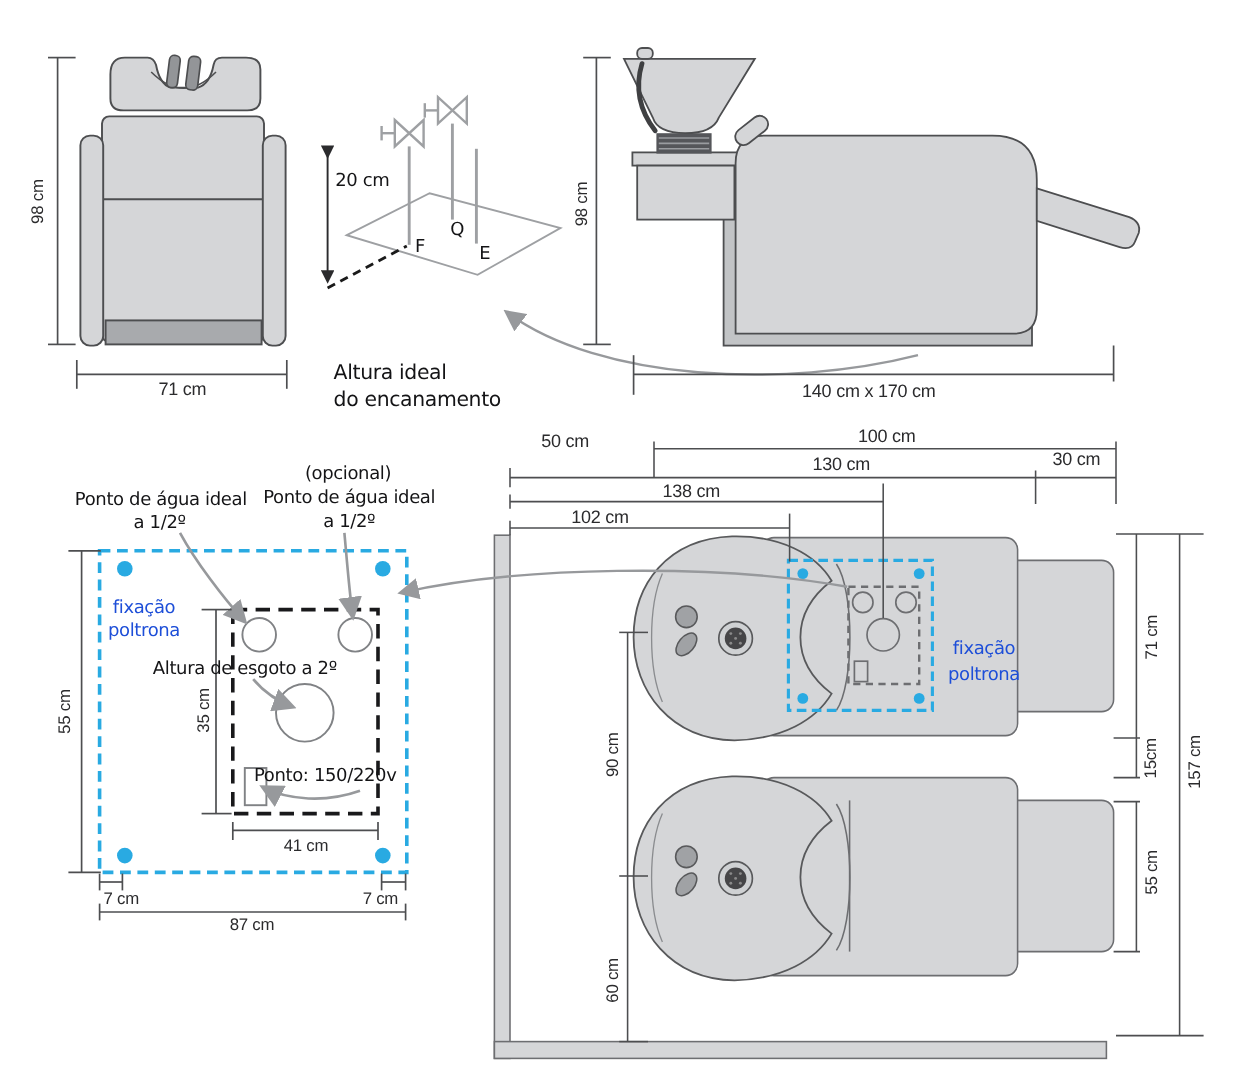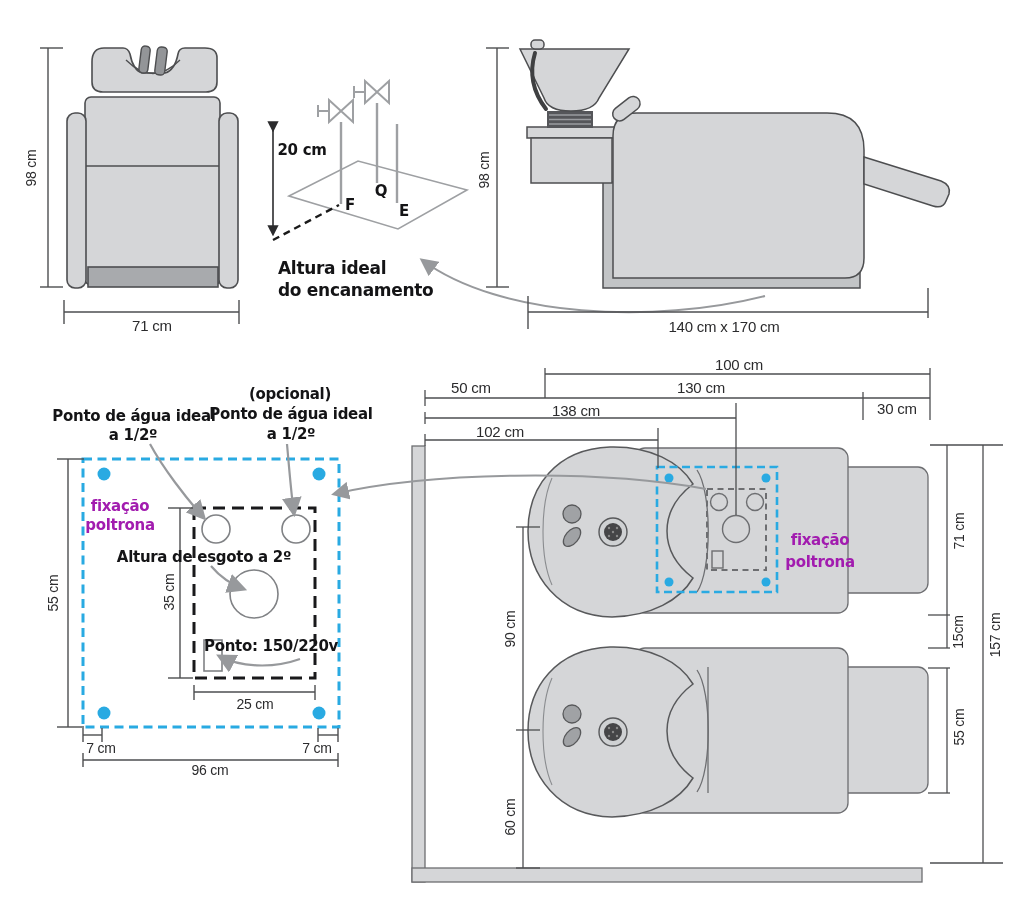--- a/index.html
+++ b/index.html
@@ -2,25 +2,25 @@
 <html><head>
 <meta charset="utf-8">
 <style>
   html,body{margin:0;padding:0;background:#fff;}
   #stage{position:relative;width:1032px;height:905px;background:#fff;overflow:hidden;
          font-family:"Liberation Sans",sans-serif;}
   #stage svg{position:absolute;left:0;top:0;}
   .lbl{position:absolute;transform:translate(-50%,-50%);white-space:nowrap;
        font:14px "Liberation Sans",sans-serif;color:#2b2b2d;letter-spacing:-0.2px;}
   .v{transform:translate(-50%,-50%) rotate(-90deg);}
-  .cap{font-family:"DejaVu Sans","Liberation Sans",sans-serif;font-weight:bold;
+  .cap{font-family:"DejaVu Sans","Liberation Sans",sans-serif;font-weight:normal;
        font-size:15px;color:#141416;letter-spacing:-0.3px;}
   .capL{transform:translate(0,-50%);}
-  .big{font-size:17px;}
-  .blue{color:#a21caf;}
+  .big{font-size:17px;margin-top:43px;}
+  .blue{color:#1d4ed8;}
   .dim15{font-size:15px;}
 </style>
 </head>
 <body>
 
 <div id="stage">
 
 <svg width="1032" height="905" viewBox="0 0 1032 905">
   <defs>
     <marker id="mArrG" markerWidth="9" markerHeight="9" refX="7.5" refY="4.5" orient="auto">
@@ -251,29 +251,29 @@
 <div class="lbl cap" style="left:133px;top:435px">a 1/2º</div>
 <div class="lbl cap" style="left:290px;top:394px">(opcional)</div>
 <div class="lbl cap" style="left:291px;top:414px">Ponto de água ideal</div>
 <div class="lbl cap" style="left:291px;top:434px">a 1/2º</div>
 <div class="lbl cap blue" style="left:120px;top:506px">fixação</div>
 <div class="lbl cap blue" style="left:120px;top:525px">poltrona</div>
 <div class="lbl cap" style="left:204px;top:557px">Altura de esgoto a 2º</div>
 <div class="lbl cap" style="left:271px;top:646px">Ponto: 150/220v</div>
 <div class="lbl v" style="left:53px;top:593px">55 cm</div>
 <div class="lbl v" style="left:169px;top:592px">35 cm</div>
-<div class="lbl" style="left:255px;top:704px">25 cm</div>
+<div class="lbl" style="left:255px;top:704px">41 cm</div>
 <div class="lbl" style="left:101px;top:748px">7 cm</div>
 <div class="lbl" style="left:317px;top:748px">7 cm</div>
-<div class="lbl" style="left:210px;top:770px">96 cm</div>
+<div class="lbl" style="left:210px;top:770px">87 cm</div>
 
 <div class="lbl dim15" style="left:739px;top:364px">100 cm</div>
-<div class="lbl dim15" style="left:471px;top:387px">50 cm</div>
+<div class="lbl dim15" style="left:471px;top:368px">50 cm</div>
 <div class="lbl dim15" style="left:701px;top:387px">130 cm</div>
-<div class="lbl dim15" style="left:897px;top:408px">30 cm</div>
+<div class="lbl dim15" style="left:897px;top:383px">30 cm</div>
 <div class="lbl dim15" style="left:576px;top:410px">138 cm</div>
 <div class="lbl dim15" style="left:500px;top:431px">102 cm</div>
 <div class="lbl cap blue" style="left:820px;top:540px">fixação</div>
 <div class="lbl cap blue" style="left:820px;top:562px">poltrona</div>
 <div class="lbl v" style="left:959px;top:531px">71 cm</div>
 <div class="lbl v" style="left:958px;top:632px">15cm</div>
 <div class="lbl v" style="left:959px;top:727px">55 cm</div>
 <div class="lbl v" style="left:995px;top:635px">157 cm</div>
 <div class="lbl v" style="left:510px;top:629px">90 cm</div>
 <div class="lbl v" style="left:510px;top:817px">60 cm</div>

